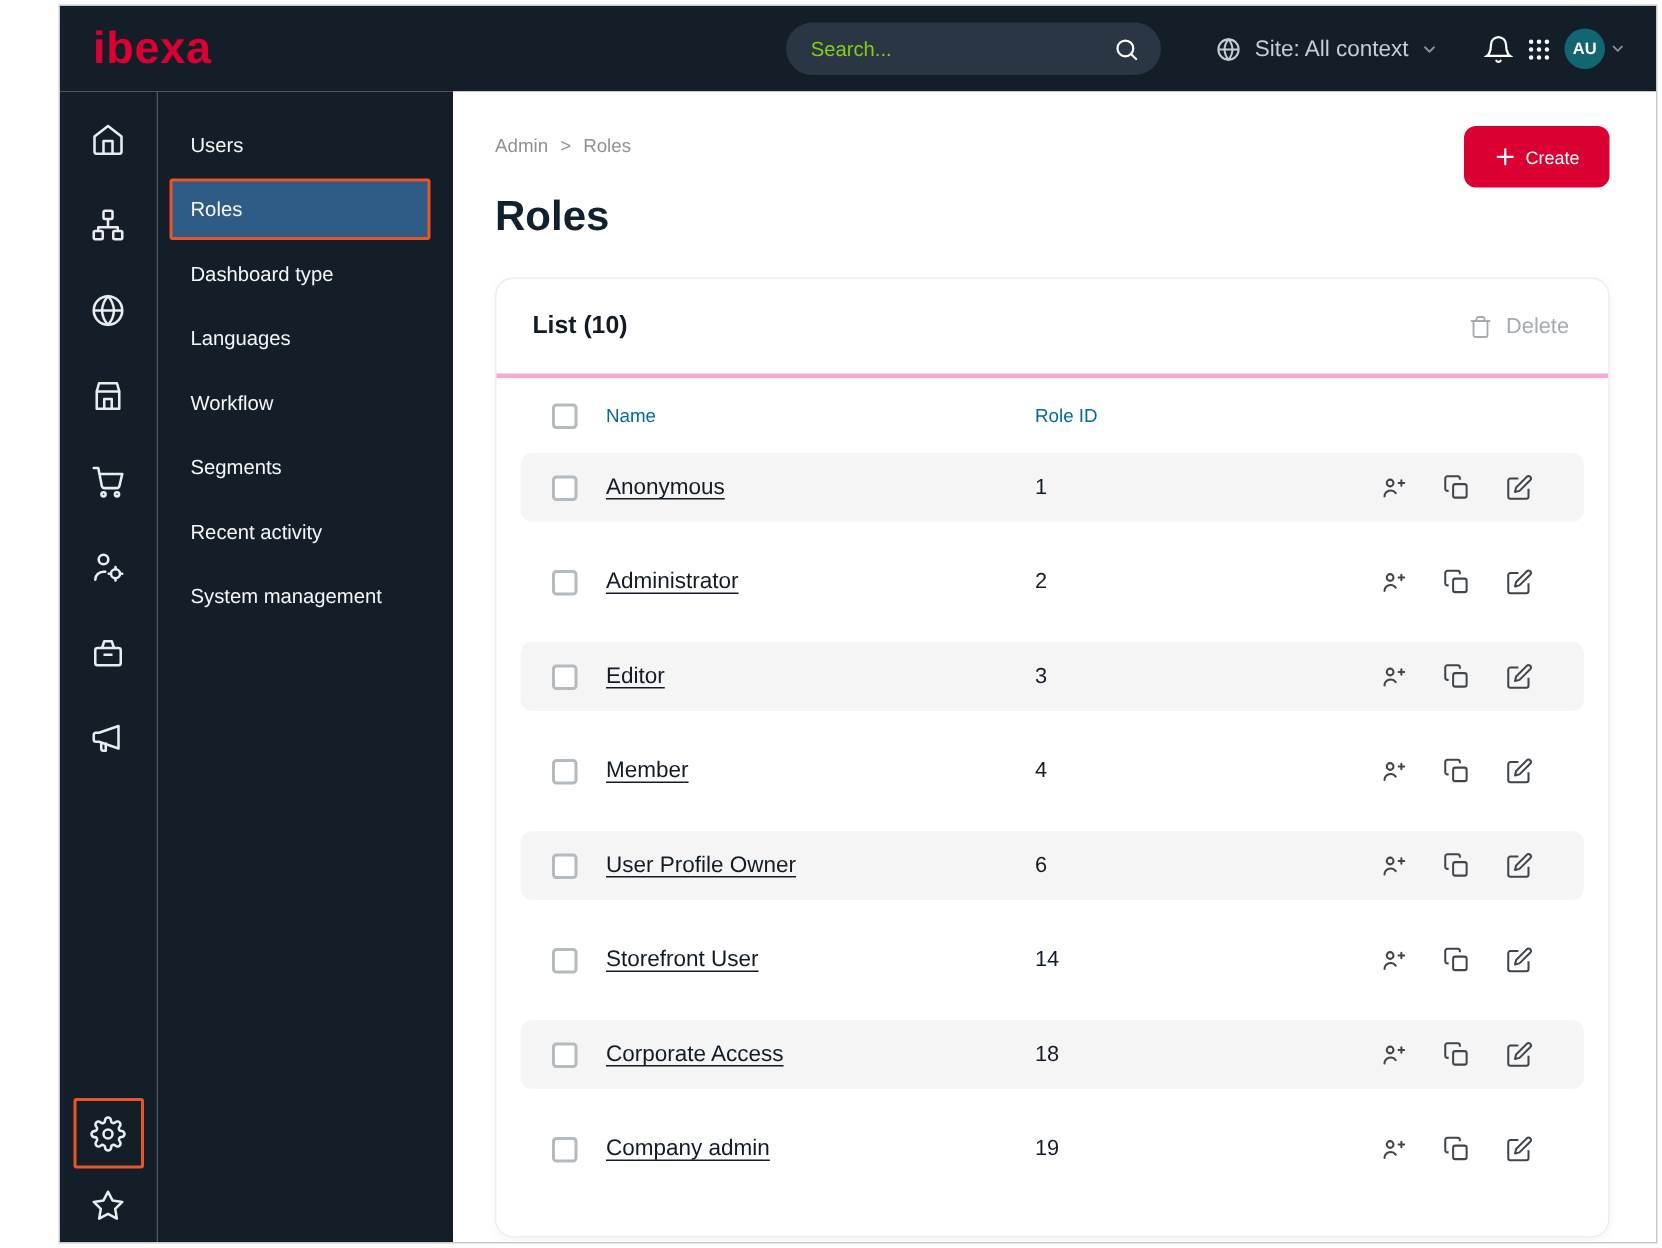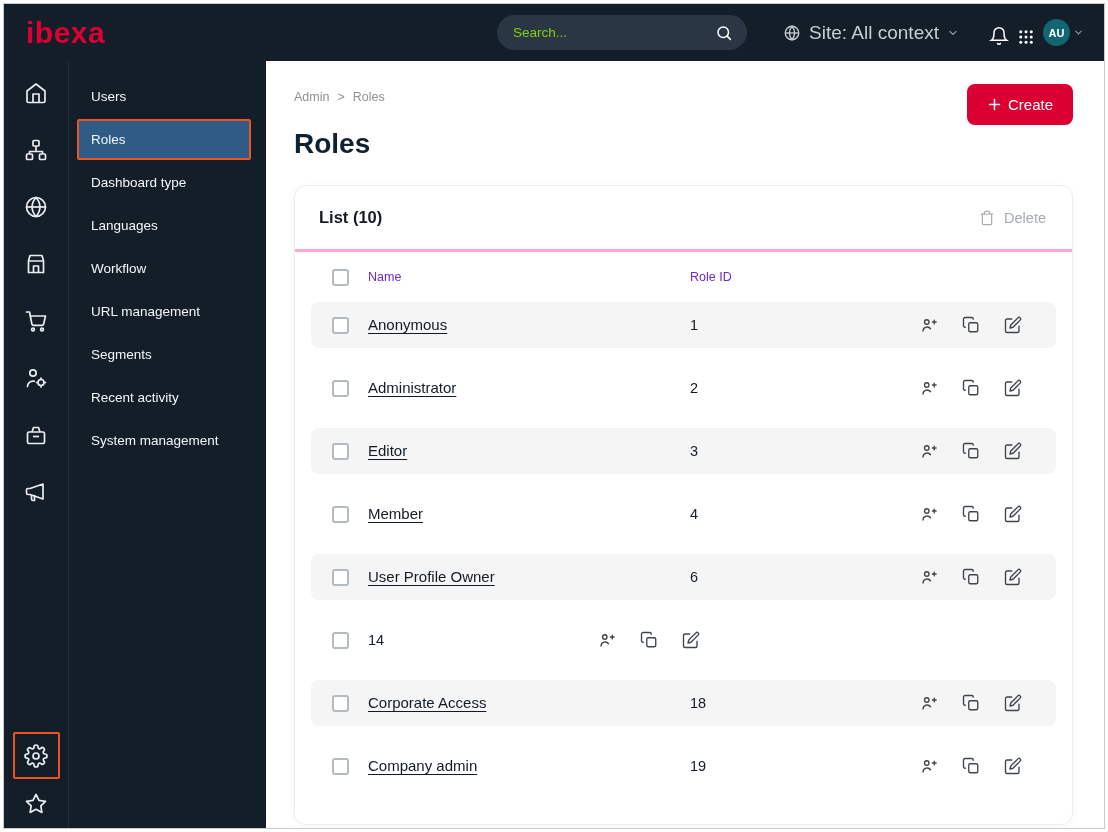--- a/index.html
+++ b/index.html
@@ -1,26 +1,26 @@
 <!DOCTYPE html>
 <html><head>
 <meta charset="utf-8">
 <style>
   * { box-sizing: border-box; margin: 0; padding: 0; }
   html,body { width:1108px; height:832px; background:#fff; font-family:"Liberation Sans", sans-serif; }
-  .frame { position:absolute; inset:3px; border:1px solid #c9c9c9; overflow:hidden; display:flex; flex-direction:column; background:#fff; }
+  .frame { position:absolute; inset:3px; border:1px solid #c9c9c9; overflow:hidden; display:flex; flex-direction:column; background:#fff;margin-left:36px; }
 
   
   .topbar { height:57px; background:#141e29; display:flex; align-items:center; padding:0 20px 0 22px; flex-shrink:0; }
   .logo { color:#db0032; font-size:30px; font-weight:700; letter-spacing:.5px; line-height:1; }
   .tb-spacer { flex:1; }
   .search { width:250px; height:35px; background:#2a3643; border-radius:18px; display:flex; align-items:center; padding:0 14px 0 16px; cursor:text; }
   .search-ph { color:#84cc16; font-size:13.5px; flex:1; }
-  .site { display:flex; align-items:center; gap:8px; margin-left:36px; color:#c6cdd3; font-size:19px; cursor:pointer; }
-  .tb-icons { display:flex; align-items:flex-end; gap:8px; margin-left:30px; }
+  .site { display:flex; align-items:center; gap:8px; margin-left:36px; color:#c6cdd3; font-size:15px; cursor:pointer; }
+  .tb-icons { display:flex; align-items:center; gap:8px; margin-left:30px; }
   .avatar { width:27px; height:27px; border-radius:50%; background:#116672; color:#fff; font-size:11px; font-weight:700; display:flex; align-items:center; justify-content:center; }
   .avatar-wrap { display:flex; align-items:center; gap:3px; cursor:pointer; }
   .icon { display:inline-flex; align-items:center; justify-content:center; }
 
   
   .app { flex:1; display:flex; min-height:0; }
   .rail { width:65px; background:#141e29; border-right:1px solid rgba(255,255,255,.08); display:flex; flex-direction:column; align-items:center; padding-top:20px; gap:33px; flex-shrink:0; }
   .rail .icon { color:#e9edf0; cursor:pointer; }
   .rail-bottom { margin-top:auto; display:flex; flex-direction:column; align-items:center; gap:13px; padding-bottom:12px; }
   .gear-hl { width:47px; height:47px; border:2px solid #ee5323; display:flex; align-items:center; justify-content:center; border-radius:2px; }
@@ -28,30 +28,30 @@
   .menu { width:197px; background:#141e29; padding-top:14px; flex-shrink:0; }
   .menu-item { height:43px; display:flex; align-items:center; padding-left:22px; color:#f4f6f8; font-size:13.5px; cursor:pointer; }
   .menu-item.active { height:41px; margin:1px 15px 1px 8px; padding-left:12px; background:#2e5c87; border:2px solid #ee5323; border-radius:2px; }
 
   
   .main { flex:1; background:#fff; padding:0 31px 0 28px; overflow:hidden; }
   .main-header { display:flex; justify-content:space-between; align-items:flex-start; padding-top:23px; }
   .breadcrumb { display:flex; align-items:center; gap:8px; font-size:12.5px; color:#8d9296; padding-top:6px; }
   .crumb-link { cursor:pointer; }
   .page-title { font-size:28px; font-weight:700; color:#10212f; margin-top:24px; }
-  .btn-create { display:flex; align-items:center; gap:6px; height:41px; padding:0 20px; background:#db0032; color:#fff; font-size:15px; border:none; border-radius:8px; cursor:pointer; font-family:inherit; }
+  .btn-create { display:flex; align-items:center; gap:6px; height:41px; padding:0 20px; background:#db0032; color:#fff; font-size:12px; border:none; border-radius:8px; cursor:pointer; font-family:inherit; }
 
   .card { margin-top:25px; background:#fff; border:1px solid #ededed; border-radius:12px; box-shadow:0 2px 8px rgba(0,0,0,.04); min-height:640px; }
   .card-header { height:66px; display:flex; align-items:center; justify-content:space-between; padding:0 26px 0 24px; border-bottom:3px solid #f9a8d4; }
   .list-title { font-size:16.5px; font-weight:700; color:#131c26; }
   .btn-delete { display:flex; align-items:center; gap:9px; color:#a6abb0; font-size:14.5px; background:none; border:none; cursor:pointer; font-family:inherit; }
 
   .table { padding:0 16px 16px; }
   .thead { height:50px; display:flex; align-items:center; padding:0 18px 0 21px; }
-  .th { font-size:12.5px; color:#6d28d9; }
+  .th { font-size:12.5px; color:#0369a1; }
   .row { height:46px; display:flex; align-items:center; padding:0 18px 0 21px; border-radius:8px; margin-bottom:17px; }
   .row.striped { background:#f5f5f5; }
   .col-cb { width:17px; margin-right:19px; flex-shrink:0; }
   .col-name { flex:1; }
   .col-id { width:230px; flex-shrink:0; }
   .col-actions { width:118px; flex-shrink:0; display:flex; gap:24px; align-items:center; }
   .cb { display:block; width:17px; height:17px; border:2px solid #b3bac0; border-radius:3px; background:#fff; cursor:pointer; }
   .name-link { font-size:15px; color:#131c26; text-decoration:underline; text-underline-offset:3px; cursor:pointer; }
   .id-val { font-size:14.5px; color:#131c26; }
   .act { color:#3f454b; cursor:pointer; background:none; border:none; display:inline-flex; padding:0; }
@@ -209,23 +209,20 @@
       <div class="menu-item">
           <span>Dashboard type</span>
         </div>
       <div class="menu-item">
           <span>Languages</span>
         </div>
       <div class="menu-item">
           <span>Workflow</span>
         </div>
       <div class="menu-item">
-          <span>URL management</span>
-        </div>
-      <div class="menu-item">
           <span>Segments</span>
         </div>
       <div class="menu-item">
           <span>Recent activity</span>
         </div>
       <div class="menu-item">
           <span>System management</span>
         </div>
     </nav>
 
@@ -416,20 +413,21 @@
                     <path d="M18.5 2.5a2.1 2.1 0 0 1 3 3L12 15l-4 1 1-4 9.5-9.5z"></path>
                   </svg>
                 </button>
             </span>
           </div>
 
           <div class="row">
             <span class="col-cb">
                 <span class="cb"></span>
               </span>
+            <span class="col-name"><a class="name-link">Storefront User</a></span>
             <span class="col-id id-val">14</span>
             <span class="col-actions">
               <button class="act">
                   <svg width="18" height="18" viewBox="0 0 24 24" fill="none" stroke="currentColor" stroke-width="1.8" stroke-linecap="round">
                     <circle cx="9" cy="8" r="3"></circle>
                     <path d="M4 20a5.5 5.5 0 0 1 10-3"></path>
                     <path d="M16.5 8h5M19 5.5v5"></path>
                   </svg>
                 </button>
               <button class="act">

